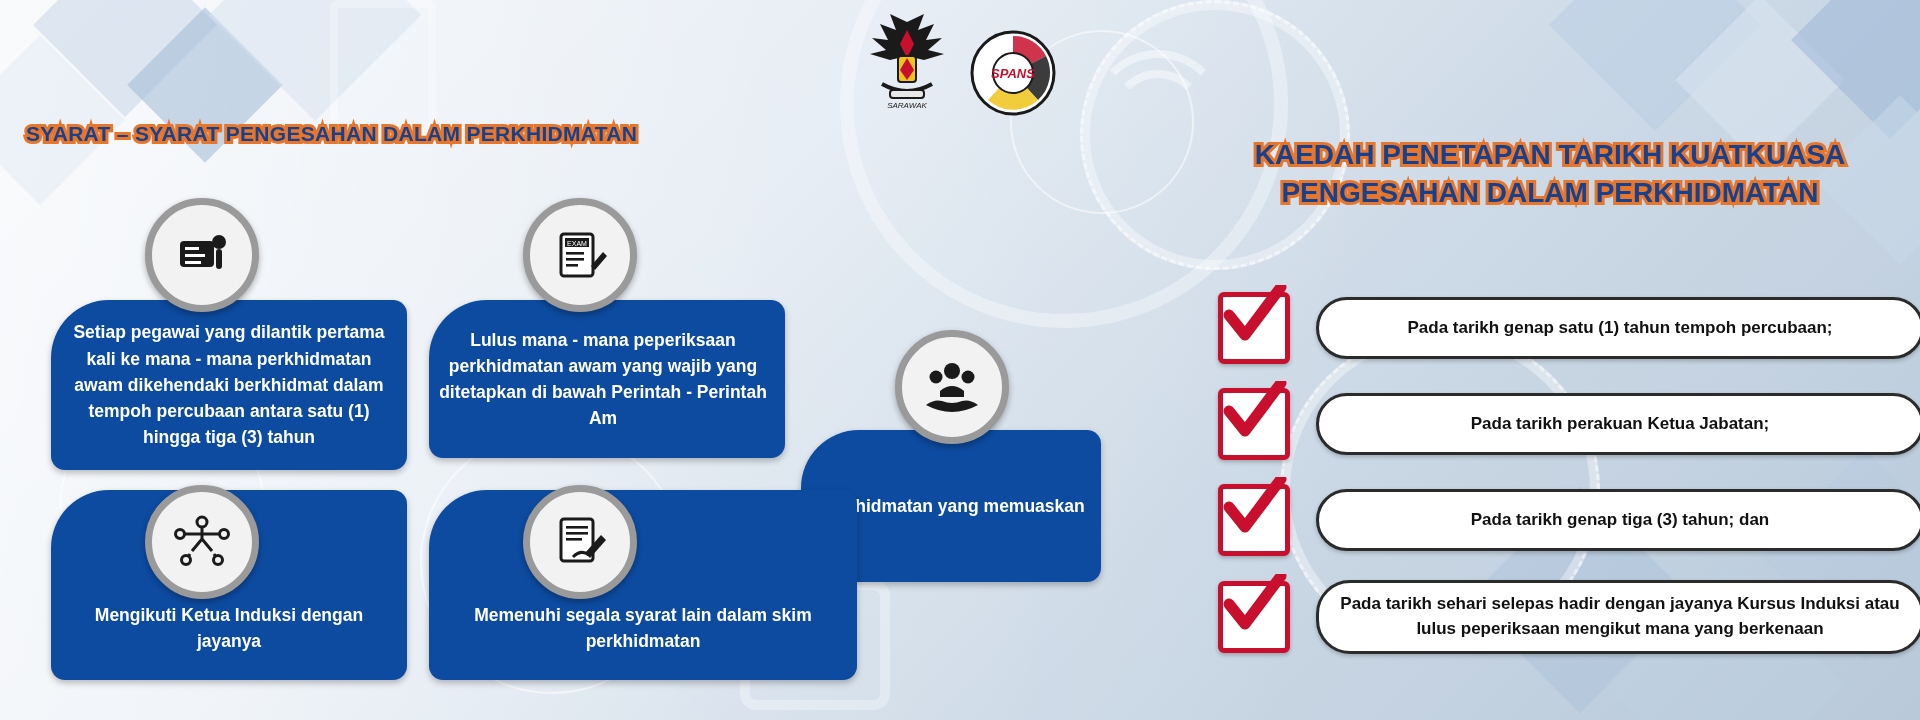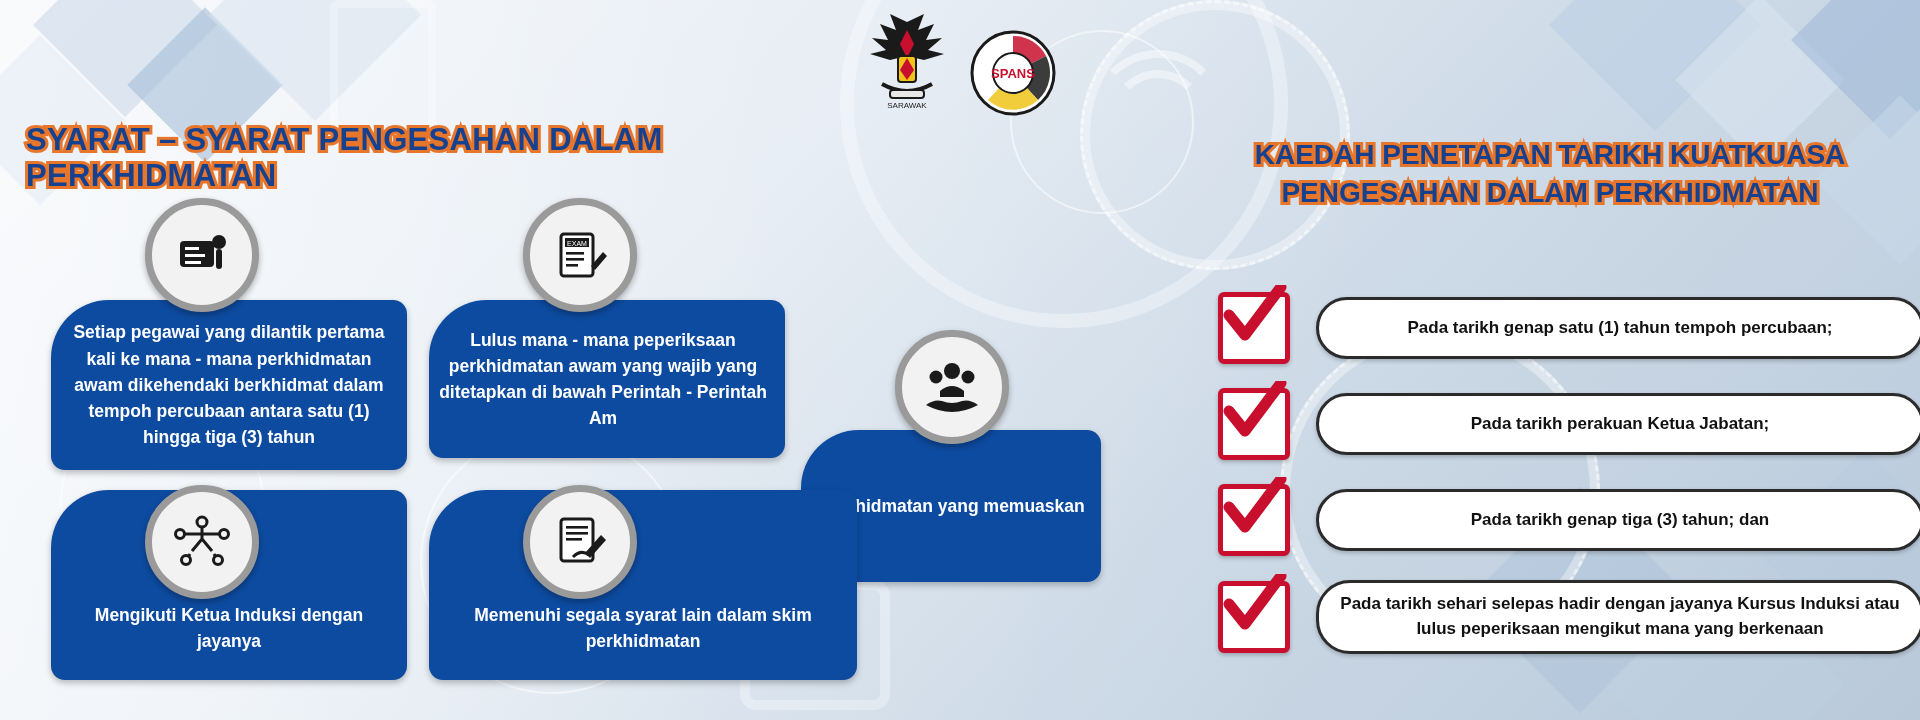--- a/index.html
+++ b/index.html
@@ -24,21 +24,21 @@
       border:3px dashed rgba(255,255,255,.30);}
   .lockbox{position:absolute;border:10px solid rgba(255,255,255,.32);border-radius:16px;}
   .lockarc{position:absolute;border:10px solid rgba(255,255,255,.32);border-bottom:none;
       border-radius:60px 60px 0 0;}
   .wifi-arc{position:absolute;border:8px solid rgba(255,255,255,.45);border-radius:50%;
       border-bottom-color:transparent;border-left-color:transparent;border-right-color:transparent;}
 
   
   .title-left{
     position:absolute;left:26px;top:122px;width:860px;
-    font-size:31px;font-weight:bold;letter-spacing:.3px;
+    font-size:21px;font-weight:bold;letter-spacing:.3px;
     color:#16418f;-webkit-text-stroke:6px #e8762a;paint-order:stroke fill;
   }
   .title-right{
     position:absolute;left:1230px;top:136px;width:640px;text-align:center;
     font-size:28px;font-weight:bold;line-height:1.35;
     color:#16418f;-webkit-text-stroke:6px #e8762a;paint-order:stroke fill;
   }
 
   
   .card{
@@ -60,21 +60,21 @@
   .checkbox{
     width:62px;height:62px;border:5px solid #c8102e;border-radius:6px;background:#fff;
     position:relative;flex:none;box-shadow:0 2px 4px rgba(0,0,0,.25);
   }
   .pill{
     margin-left:26px;background:#fff;border:3px solid #2b2b2b;border-radius:34px;
     display:flex;align-items:center;justify-content:center;text-align:center;
     font-size:17px;font-weight:bold;color:#111;box-sizing:border-box;padding:8px 18px;
     box-shadow:0 2px 4px rgba(0,0,0,.22);
   }
-  .emblem{position:absolute;}
+  .emblem{position:absolute;font-style:italic;}
 </style>
 </head>
 <body>
 
 <div class="bg">
   <div class="bg-sheen"></div>
 
   <div class="diamond" style="left:60px;top:-40px;width:130px;height:130px;background:#c7d6e8;"></div>
   <div class="diamond" style="left:150px;top:30px;width:110px;height:110px;background:#9fb9d6;"></div>
   <div class="diamond" style="left:-20px;top:60px;width:120px;height:120px;background:#e3ebf4;"></div>

